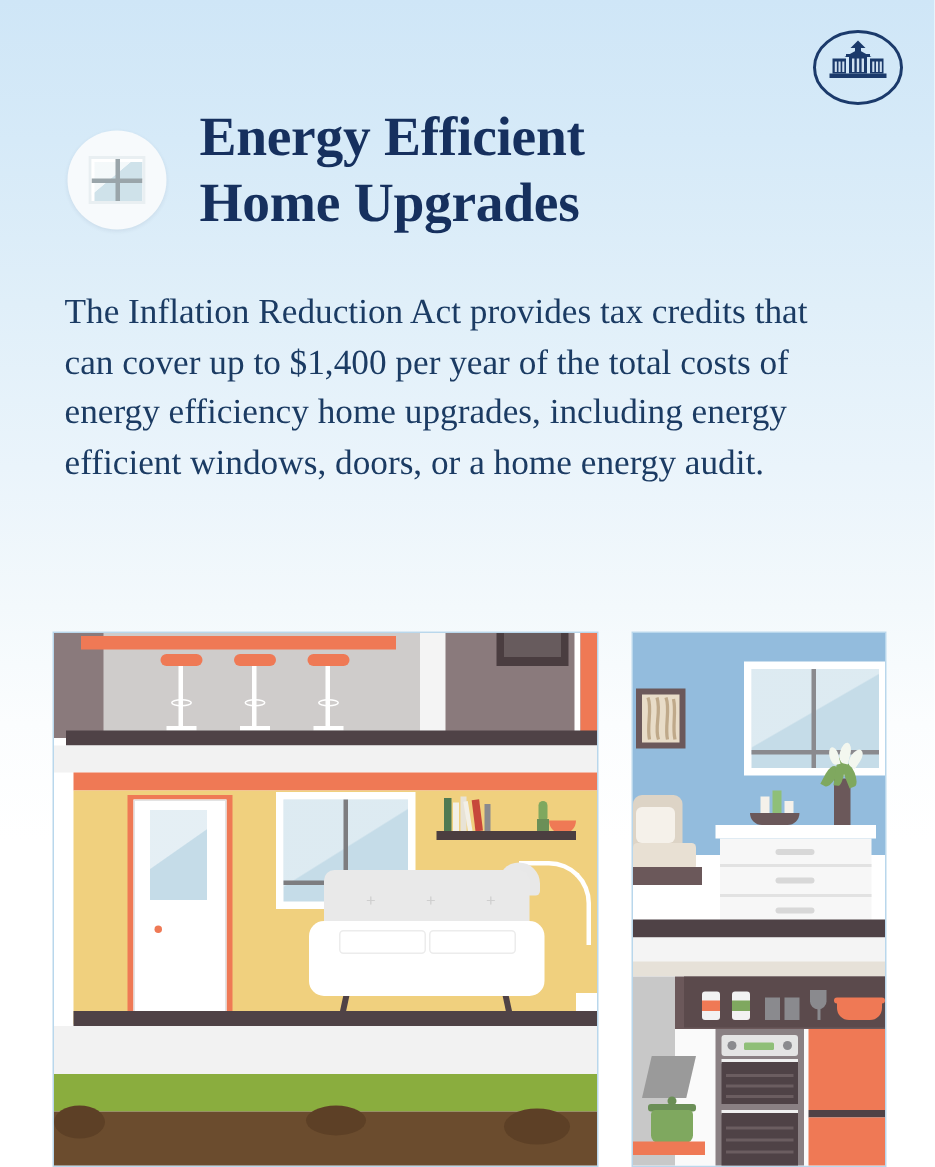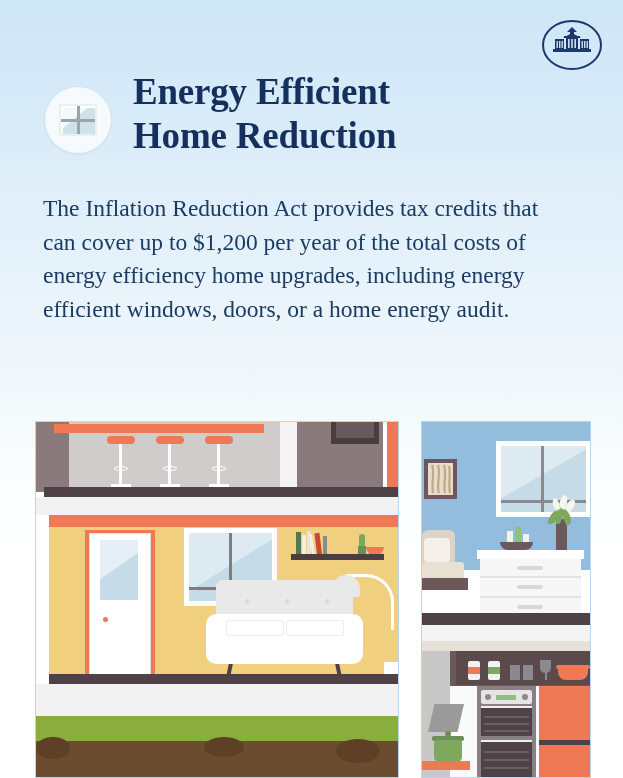--- a/index.html
+++ b/index.html
@@ -292,25 +292,25 @@
       <div class="bw-pane" style="left:19px; top:2px;  width:15px; height:12px;"></div>
       <div class="bw-pane" style="left:2px;  top:16px; width:15px; height:12px;"></div>
       <div class="bw-pane" style="left:19px; top:16px; width:15px; height:12px;"></div>
       <div class="bw-glare"></div>
       <div class="bw-bar-v"></div>
       <div class="bw-bar-h"></div>
     </div>
   </div>
   <div class="title">
     <div>Energy Efficient</div>
-    <div>Home Reduction</div>
+    <div>Home Upgrades</div>
   </div>
 </div>
 
-<p class="body-copy">The Inflation Reduction Act provides tax credits that can cover up to $1,200 per year of the total costs of energy efficiency home upgrades, including energy efficient windows, doors, or a home energy audit.</p>
+<p class="body-copy">The Inflation Reduction Act provides tax credits that can cover up to $1,400 per year of the total costs of energy efficiency home upgrades, including energy efficient windows, doors, or a home energy audit.</p>
 
 <div class="panels">
 
   <div class="panel panel-left">
     <div class="lay lp-wall-upper"></div>
     <div class="lay lp-bar-room"></div>
     <div class="lay lp-bar-top"></div>
     <div class="lay lp-white-col"></div>
     <div class="lay lp-tv-frame"></div>
     <div class="lay lp-tv-screen"></div>

